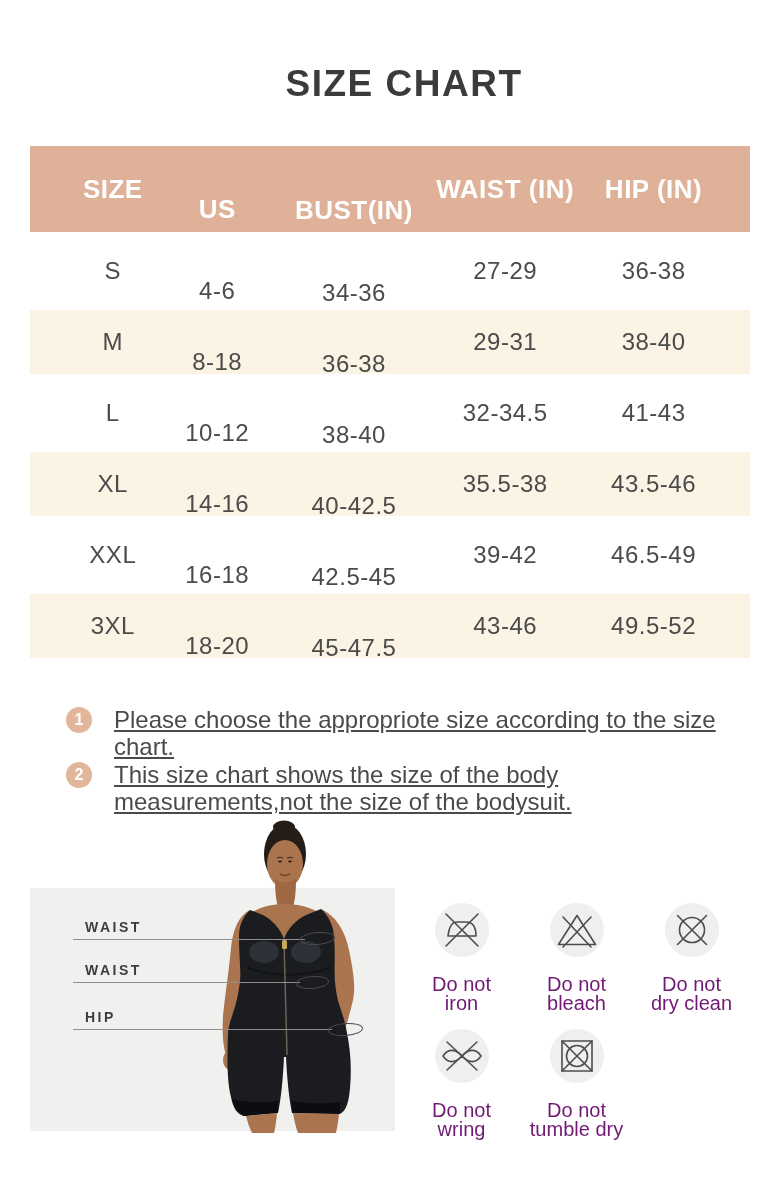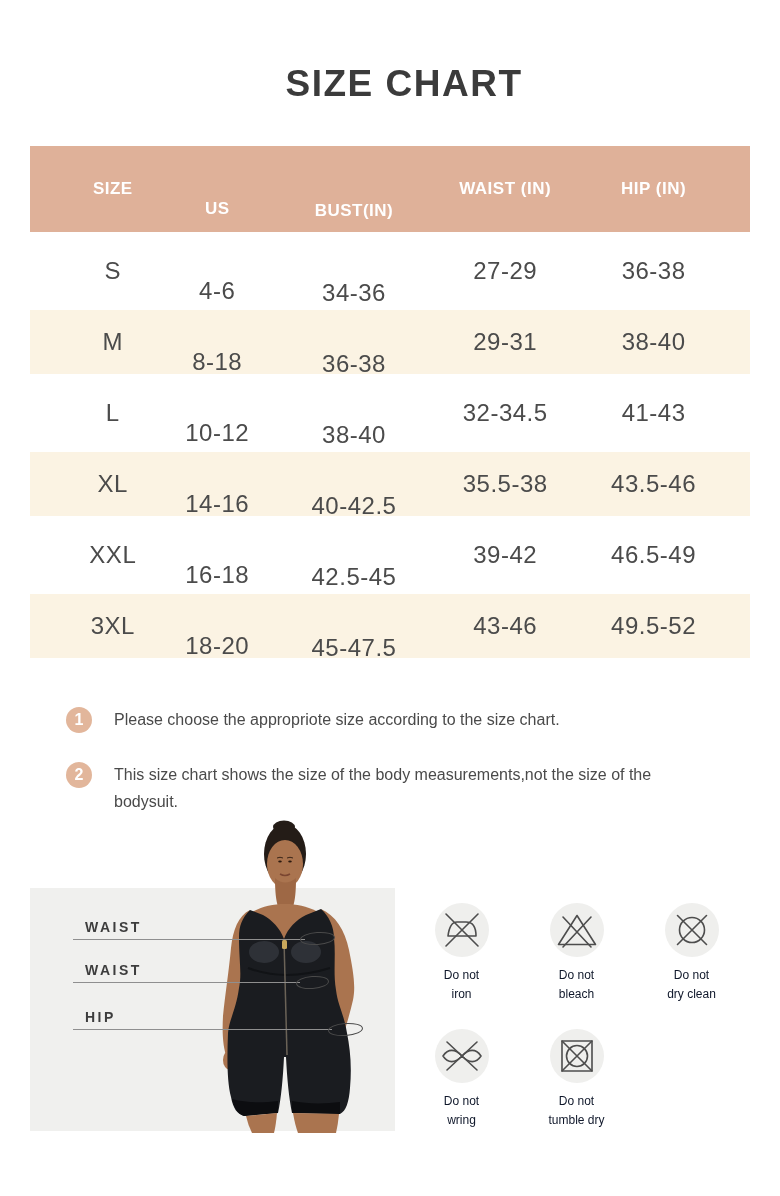--- a/index.html
+++ b/index.html
@@ -6,51 +6,51 @@
   .page{position:relative;width:780px;height:1196px;background:#ffffff;overflow:hidden;
         font-family:"Liberation Sans",sans-serif;}
 
   
   .title{position:absolute;top:63px;left:14px;width:100%;text-align:center;
          font-size:37px;font-weight:bold;letter-spacing:1.5px;color:#3b3b3b;}
 
   
   .table{position:absolute;left:30px;top:146px;width:720px;}
   .thead{display:flex;align-items:center;height:86px;background:#dfb199;
-         color:#ffffff;font-weight:bold;font-size:17px;letter-spacing:.5px;}
+         color:#ffffff;font-weight:bold;font-size:26px;letter-spacing:.5px;}
   .trow{display:flex;align-items:center;font-size:24px;color:#4b4b4b;letter-spacing:.5px;}
   .trow.white{height:78px;background:#ffffff;}
   .trow.cream{height:64px;background:#fbf3e3;}
   .cell{display:flex;justify-content:center;white-space:nowrap;}
   .c1{width:23%;} .c2{width:6%;margin-top:40px;} .c3{width:32%;margin-top:43px;} .c4{width:10%;} .c5{width:29%;transform:translateX(8px);}
 
   
   .note{position:absolute;left:66px;display:flex;align-items:flex-start;}
   .note1{top:706px;} .note2{top:761px;}
   .note-circle{flex:0 0 26px;width:26px;height:26px;border-radius:50%;background:#e2b69b;
                color:#fff;font-weight:bold;font-size:16px;text-align:center;line-height:26px;margin-top:1px;}
-  .note-text{margin-left:22px;font-size:16px;line-height:27px;color:#4a4a4a;}
+  .note-text{margin-left:22px;font-size:24px;line-height:27px;color:#4a4a4a;text-decoration:underline;}
   .note2 .note-text{max-width:565px;}
 
   
   .panel{position:absolute;left:30px;top:888px;width:365px;height:243px;background:#f0f0ee;}
   .model{position:absolute;left:192px;top:820px;width:200px;height:318px;}
 
   .m-label{position:absolute;font-size:14px;font-weight:bold;letter-spacing:2.5px;color:#3d3d3d;z-index:5;}
   .m-line{position:absolute;height:1px;background:#8f8f8f;z-index:5;}
   .m-ellipse{position:absolute;border:1.3px solid #4a4a4a;border-radius:50%;background:transparent;
              z-index:6;transform:rotate(-4deg);}
 
   
   .care-grid{position:absolute;left:404px;top:903px;display:grid;
              grid-template-columns:repeat(3,115px);grid-auto-rows:126px;justify-items:center;}
   .care-cell{display:flex;flex-direction:column;align-items:center;}
   .care-circle{width:54px;height:54px;border-radius:50%;background:#efefed;
                display:flex;align-items:center;justify-content:center;}
-  .care-label{margin-top:9px;text-align:center;font-size:12px;line-height:19px;color:#0f172a;white-space:nowrap;}
+  .care-label{margin-top:18px;text-align:center;font-size:20px;line-height:19px;color:#701a75;white-space:nowrap;}
   .ic{stroke:#4d4d4d;stroke-width:1.6;fill:none;stroke-linecap:round;stroke-linejoin:round;}
 </style>
 </head>
 <body>
 
 <div class="page">
 
   <div class="title">SIZE CHART</div>
 
   <div class="table">

